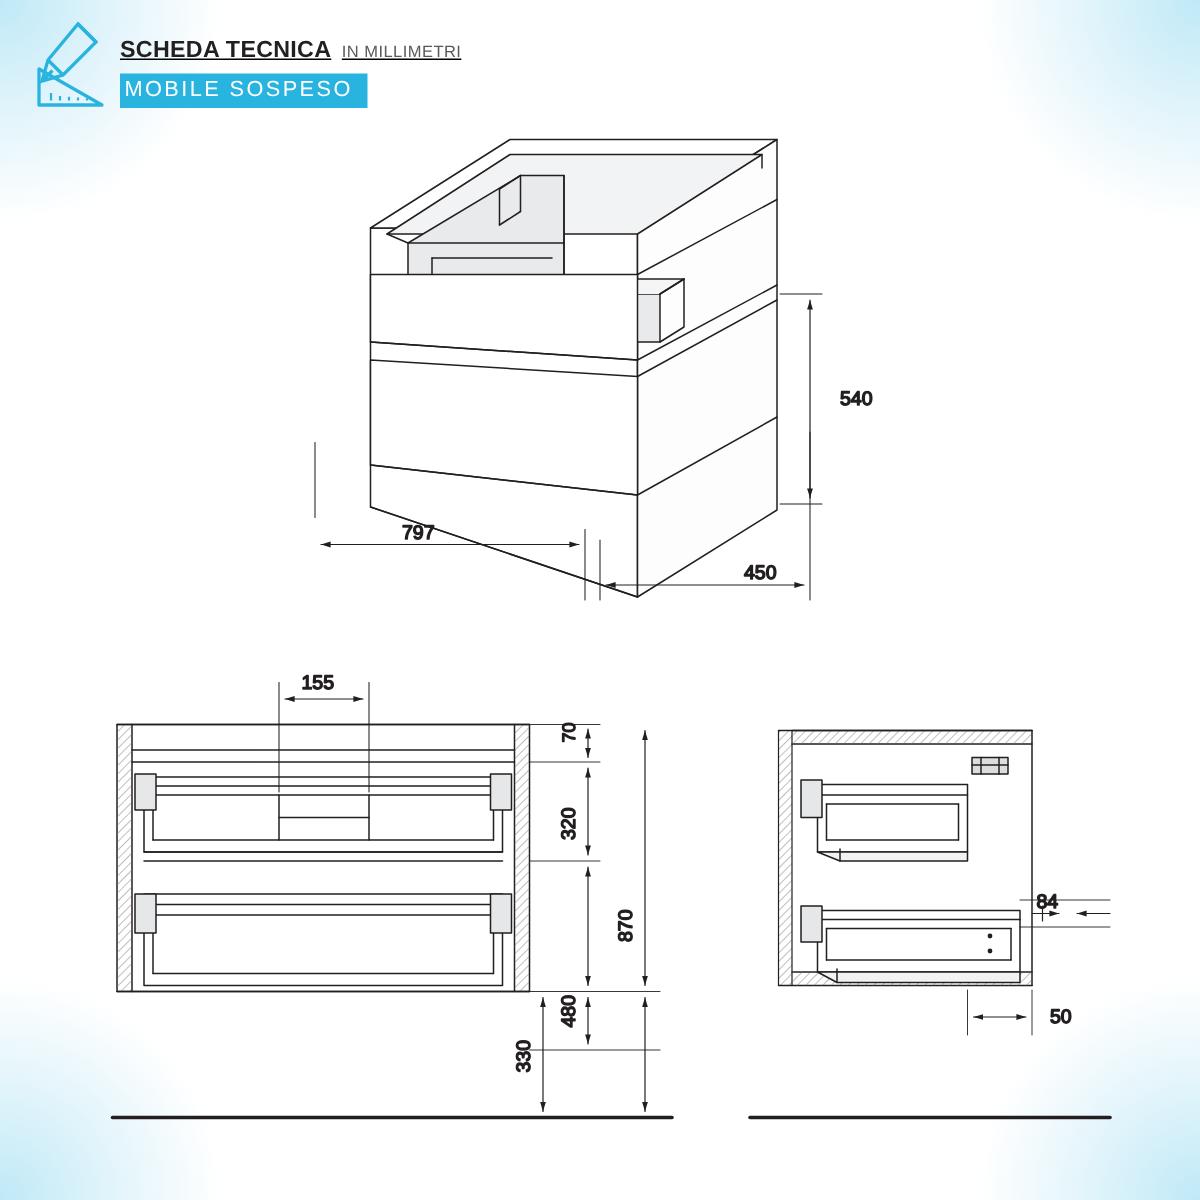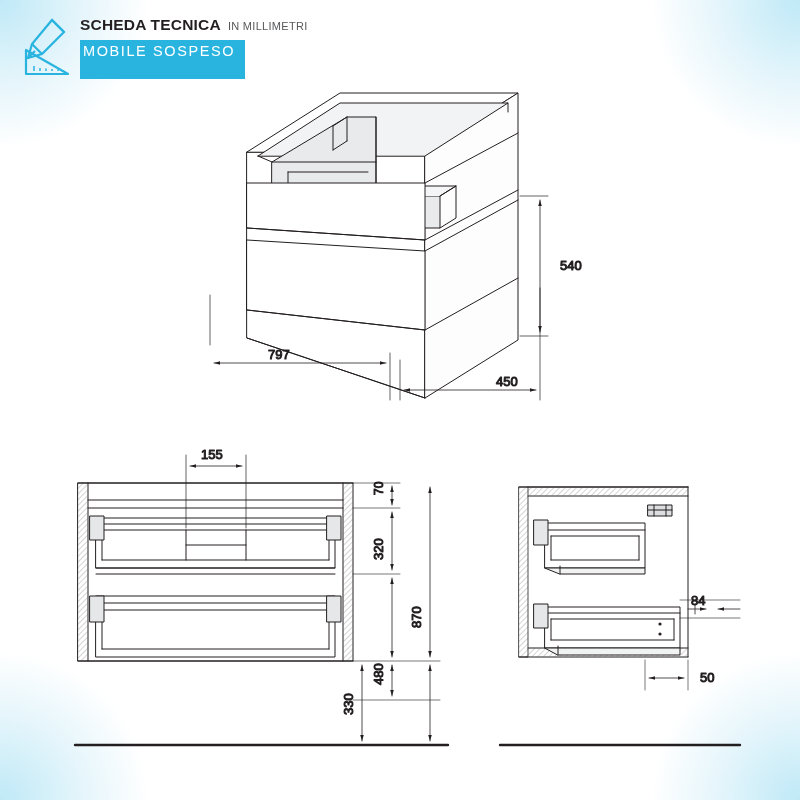--- a/index.html
+++ b/index.html
@@ -43,21 +43,22 @@
     bottom: 0; right: 0;
     background: radial-gradient(circle at 100% 100%, #bfe9f7 0%, #e4f5fb 38%, #ffffff 70%);
   }
 
   
   #header {
     position: absolute;
     top: 12px;
     left: 22px;
     display: flex;
-    align-items: center;
+    align-items: flex-end;
+    text-decoration: underline;
   }
   #logo-icon {
     width: 50px;
     height: 60px;
     flex: 0 0 auto;
     margin-right: 8px;
   }
   #header-text {
     padding-top: 4px;
   }
@@ -78,21 +79,21 @@
     margin-left: 7px;
     letter-spacing: 0.3px;
   }
   .title-line2 {
     margin-top: 6px;
     display: inline-block;
     background: #29b4e0;
     color: #ffffff;
     font-size: 14.5px;
     letter-spacing: 1.6px;
-    padding: 3px 10px 20px 3px;
+    padding: 3px 10px 4px 3px;
     white-space: nowrap;
   }
 
   
   #drawing {
     position: absolute;
     top: 0;
     left: 0;
   }
   text {

